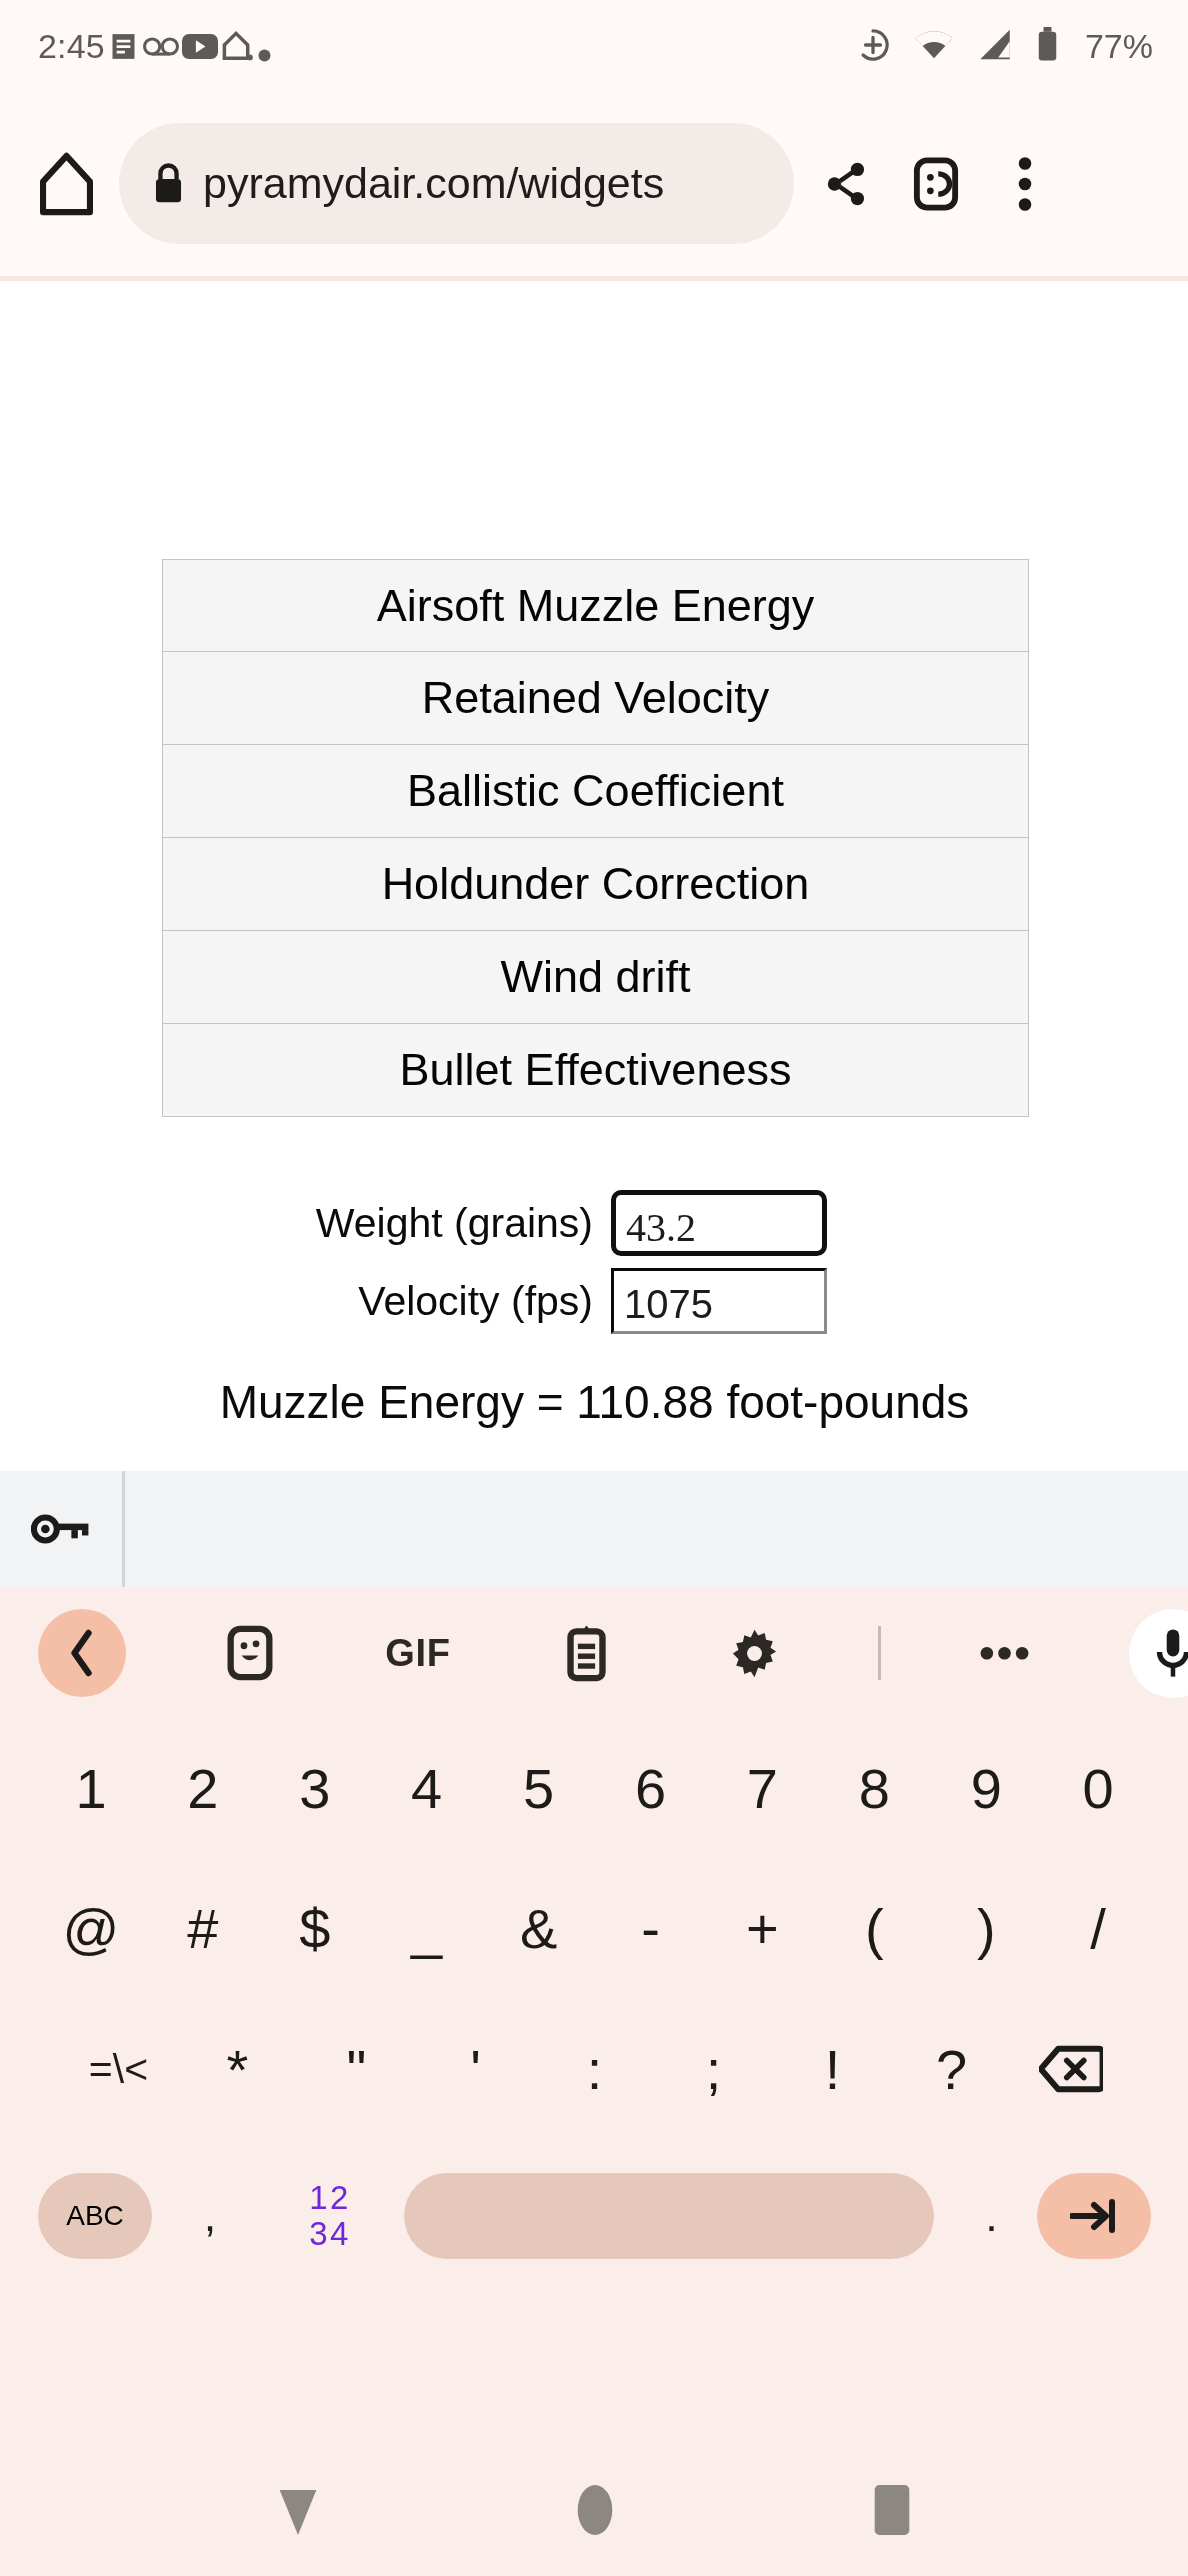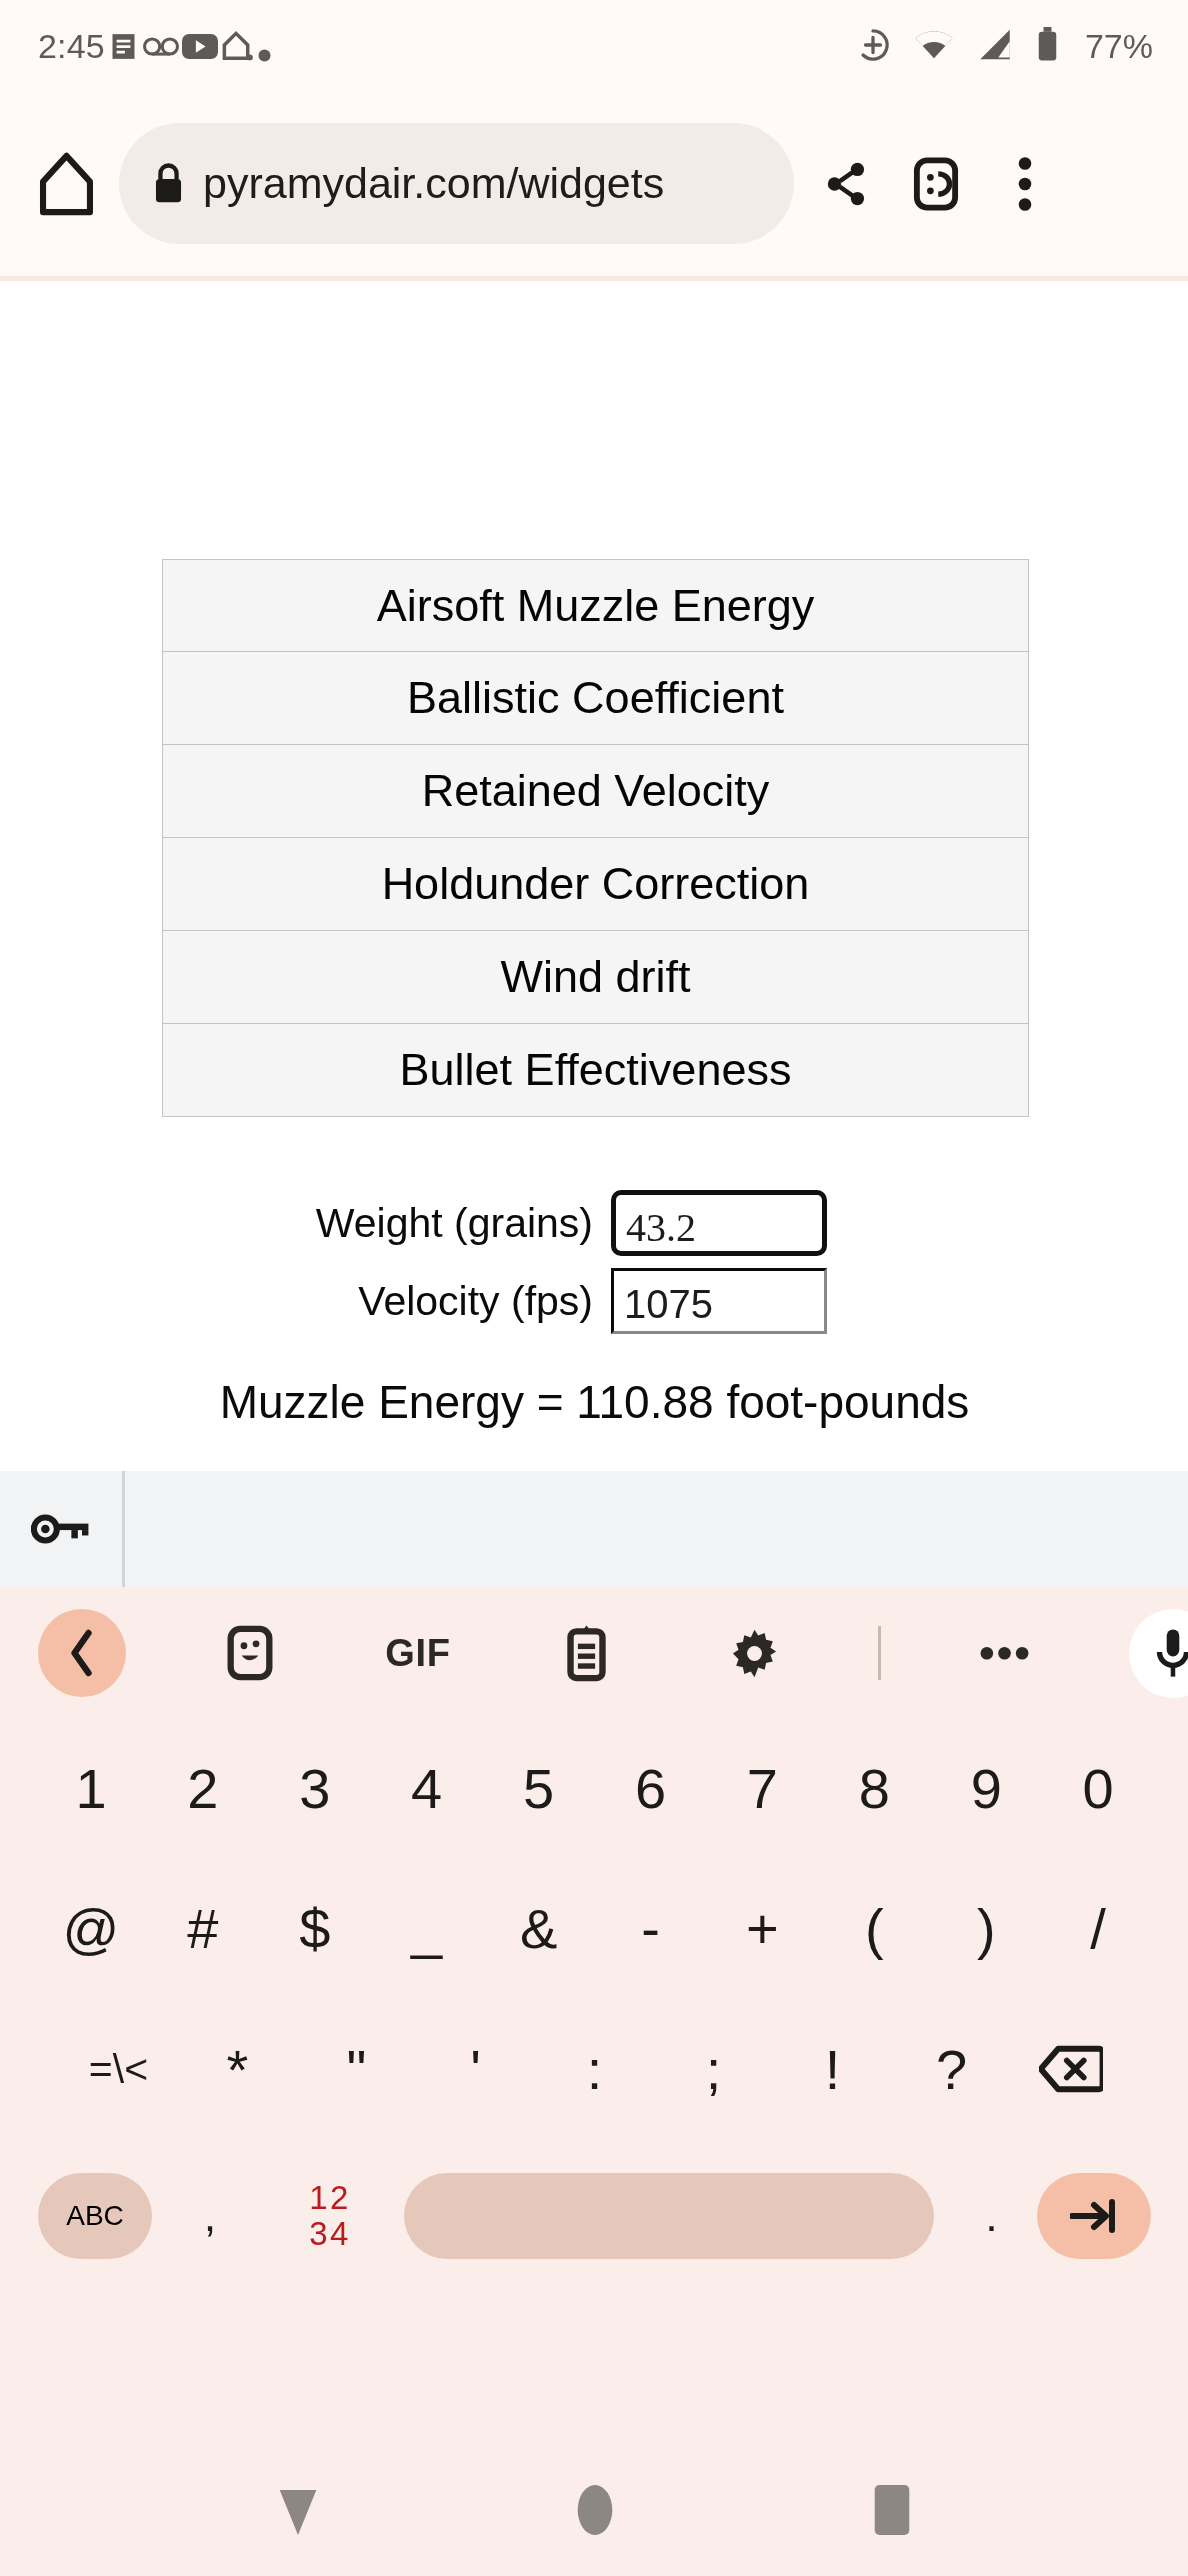--- a/index.html
+++ b/index.html
@@ -138,21 +138,21 @@
   .row-bottom{ height:152px; padding:0 38px; display:flex; align-items:center; gap:0; }
   .key-abc{
     width:114px; height:86px; border-radius:43px; background:#e6c8bb;
     display:flex; align-items:center; justify-content:center;
     font-size:28px; color:#000000; flex:0 0 auto;
   }
   .key-comma{ width:116px; height:86px; display:flex; align-items:center; justify-content:center;
     font-size:45px; color:#1d1b19; flex:0 0 auto; }
   .key-1234{
     width:124px; height:86px; display:flex; flex-direction:column; align-items:center; justify-content:center;
-    font-size:33px; line-height:36px; color:#b91c1c; flex:0 0 auto; letter-spacing:2.5px;
+    font-size:33px; line-height:36px; color:#6d28d9; flex:0 0 auto; letter-spacing:2.5px;
   }
   .key-space{
     flex:1 1 auto; height:86px; margin:0 11.6px; border-radius:43px; background:#e6c8bb;
   }
   .key-period{ width:91px; height:86px; display:flex; align-items:center; justify-content:center;
     font-size:45px; color:#1d1b19; flex:0 0 auto; }
   .key-enter{
     width:114px; height:86px; border-radius:43px; background:#f4bfa6;
     display:flex; align-items:center; justify-content:center; flex:0 0 auto;
   }
@@ -273,24 +273,24 @@
 </div>
 
 <div class="webview">
   <div class="wv-topline"></div>
 
   <div class="calc-table">
     <div class="calc-row">
       <span class="calc-row-label">Airsoft Muzzle Energy</span>
     </div>
     <div class="calc-row">
+      <span class="calc-row-label">Retained Velocity</span>
+    </div>
+    <div class="calc-row">
       <span class="calc-row-label">Ballistic Coefficient</span>
-    </div>
-    <div class="calc-row">
-      <span class="calc-row-label">Retained Velocity</span>
     </div>
     <div class="calc-row">
       <span class="calc-row-label">Holdunder Correction</span>
     </div>
     <div class="calc-row">
       <span class="calc-row-label">Wind drift</span>
     </div>
     <div class="calc-row">
       <span class="calc-row-label">Bullet Effectiveness</span>
     </div>

